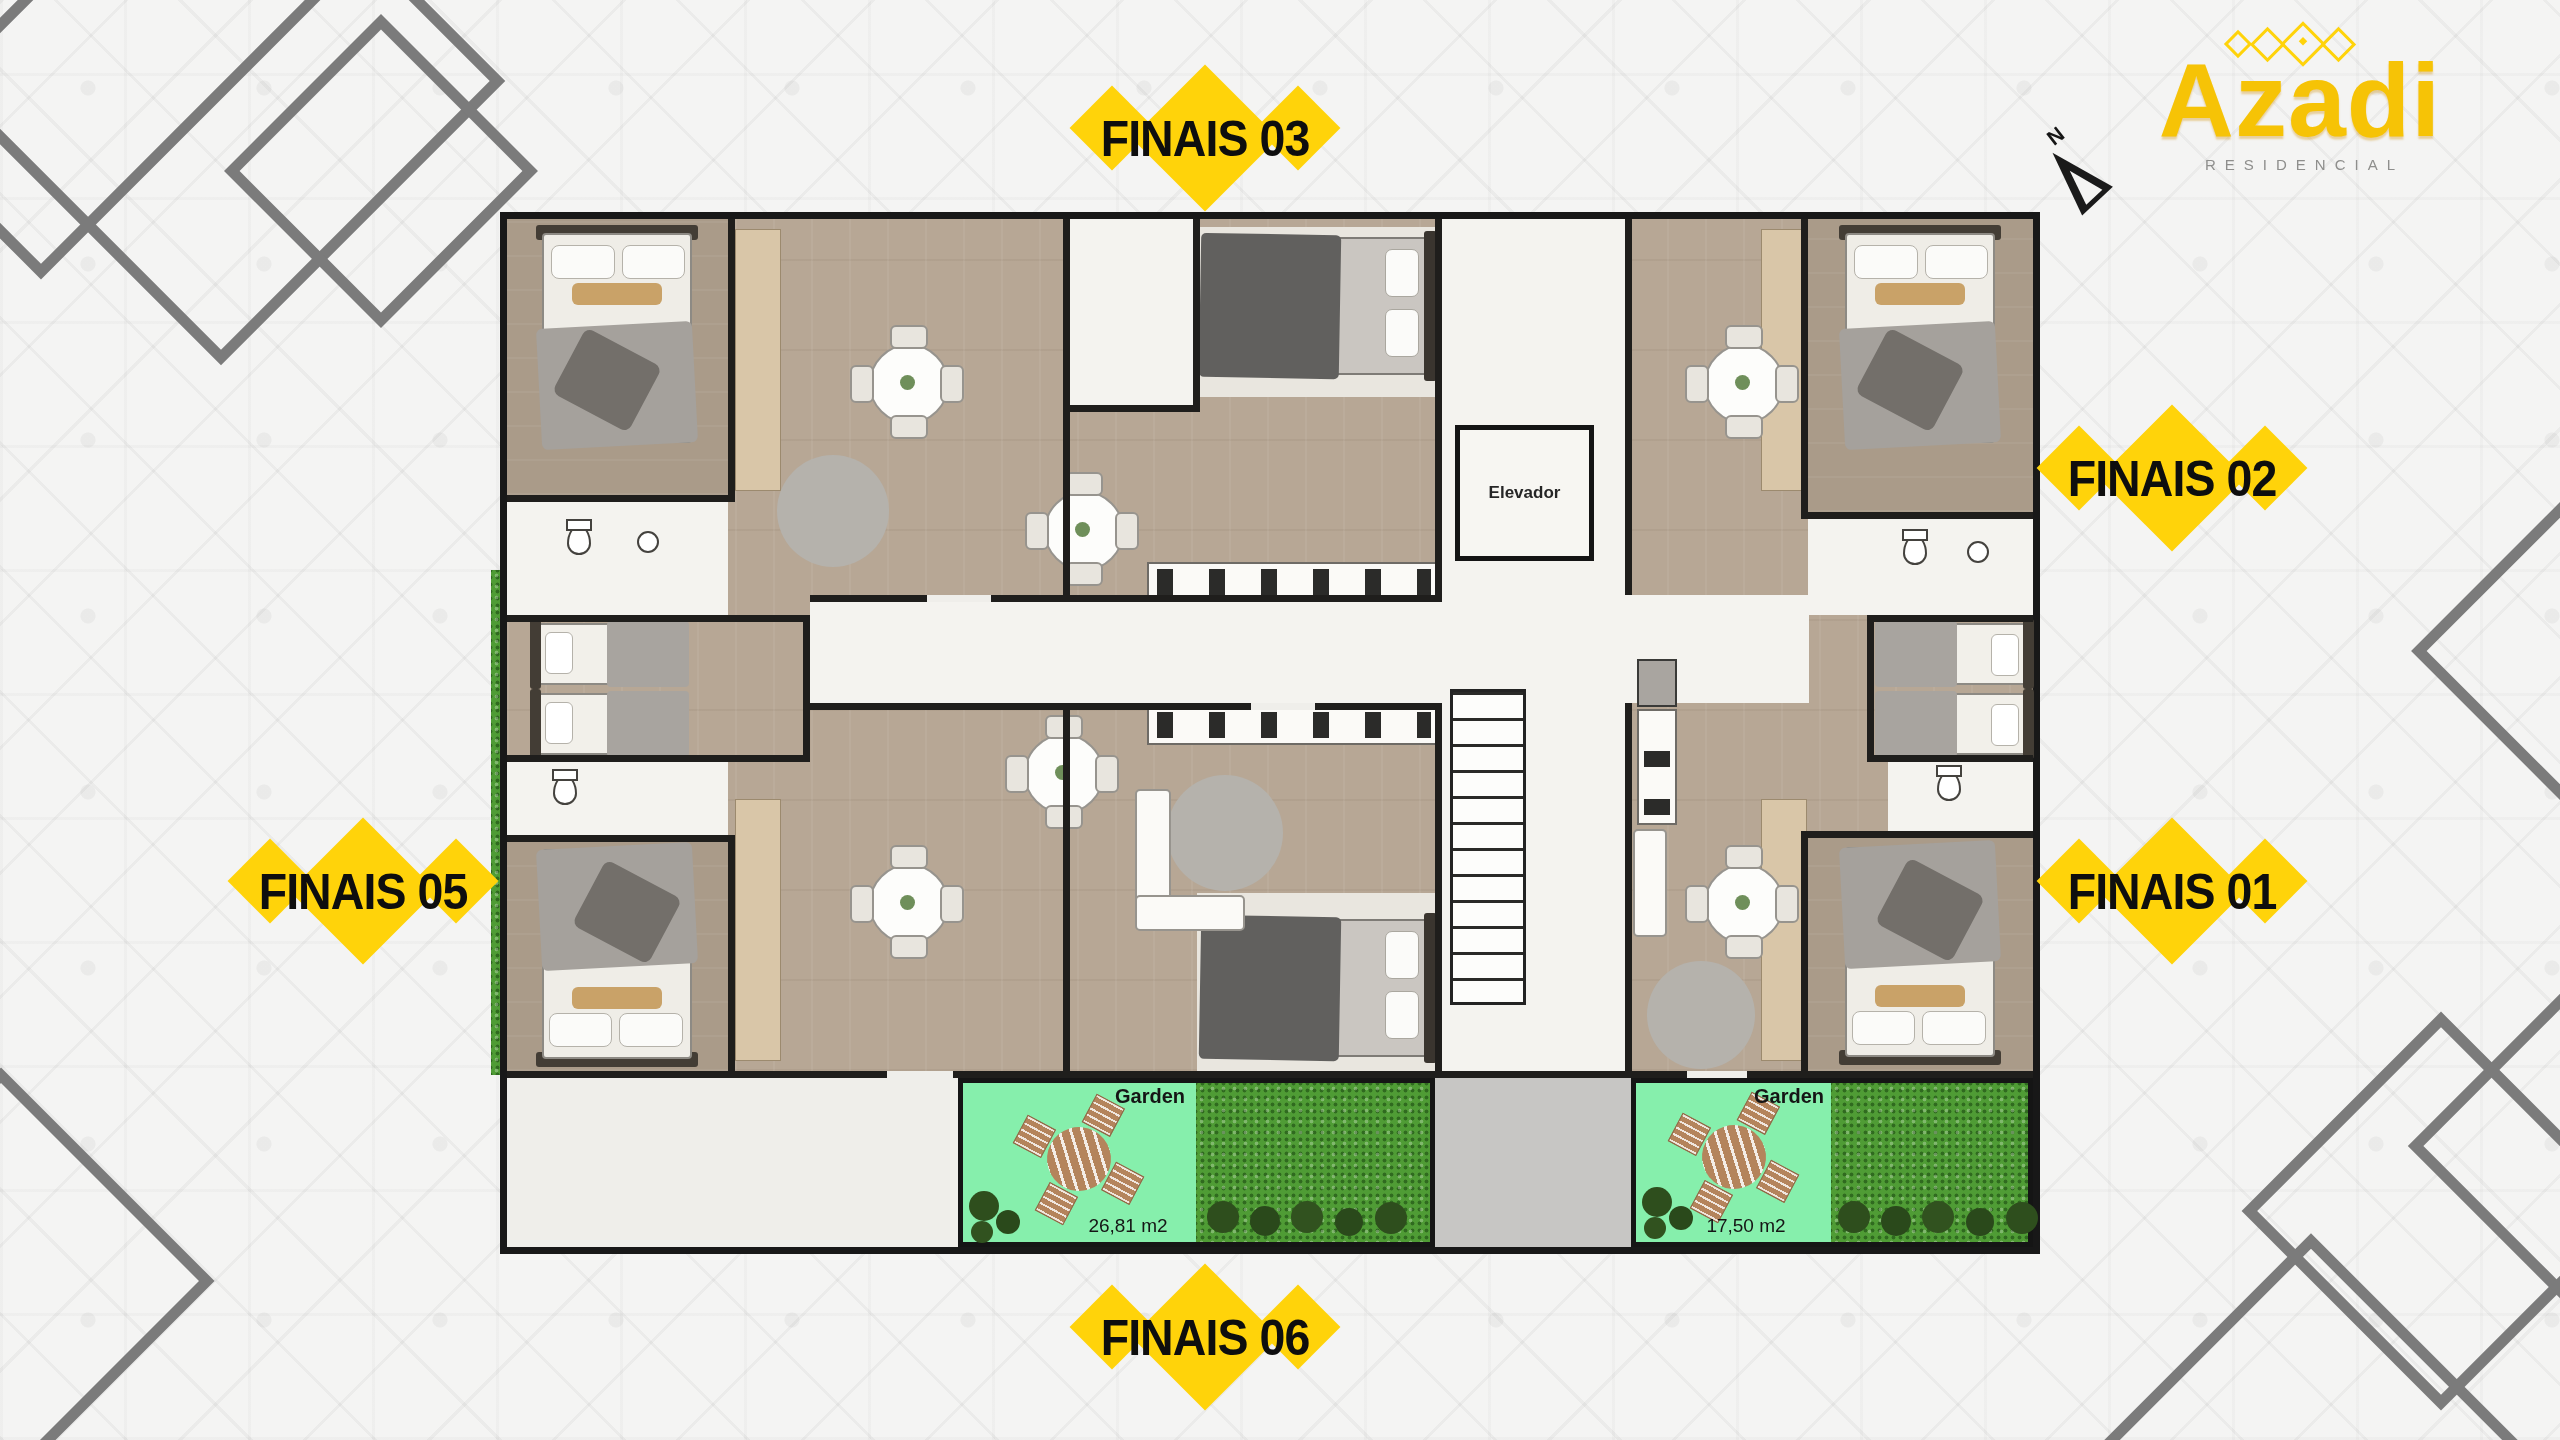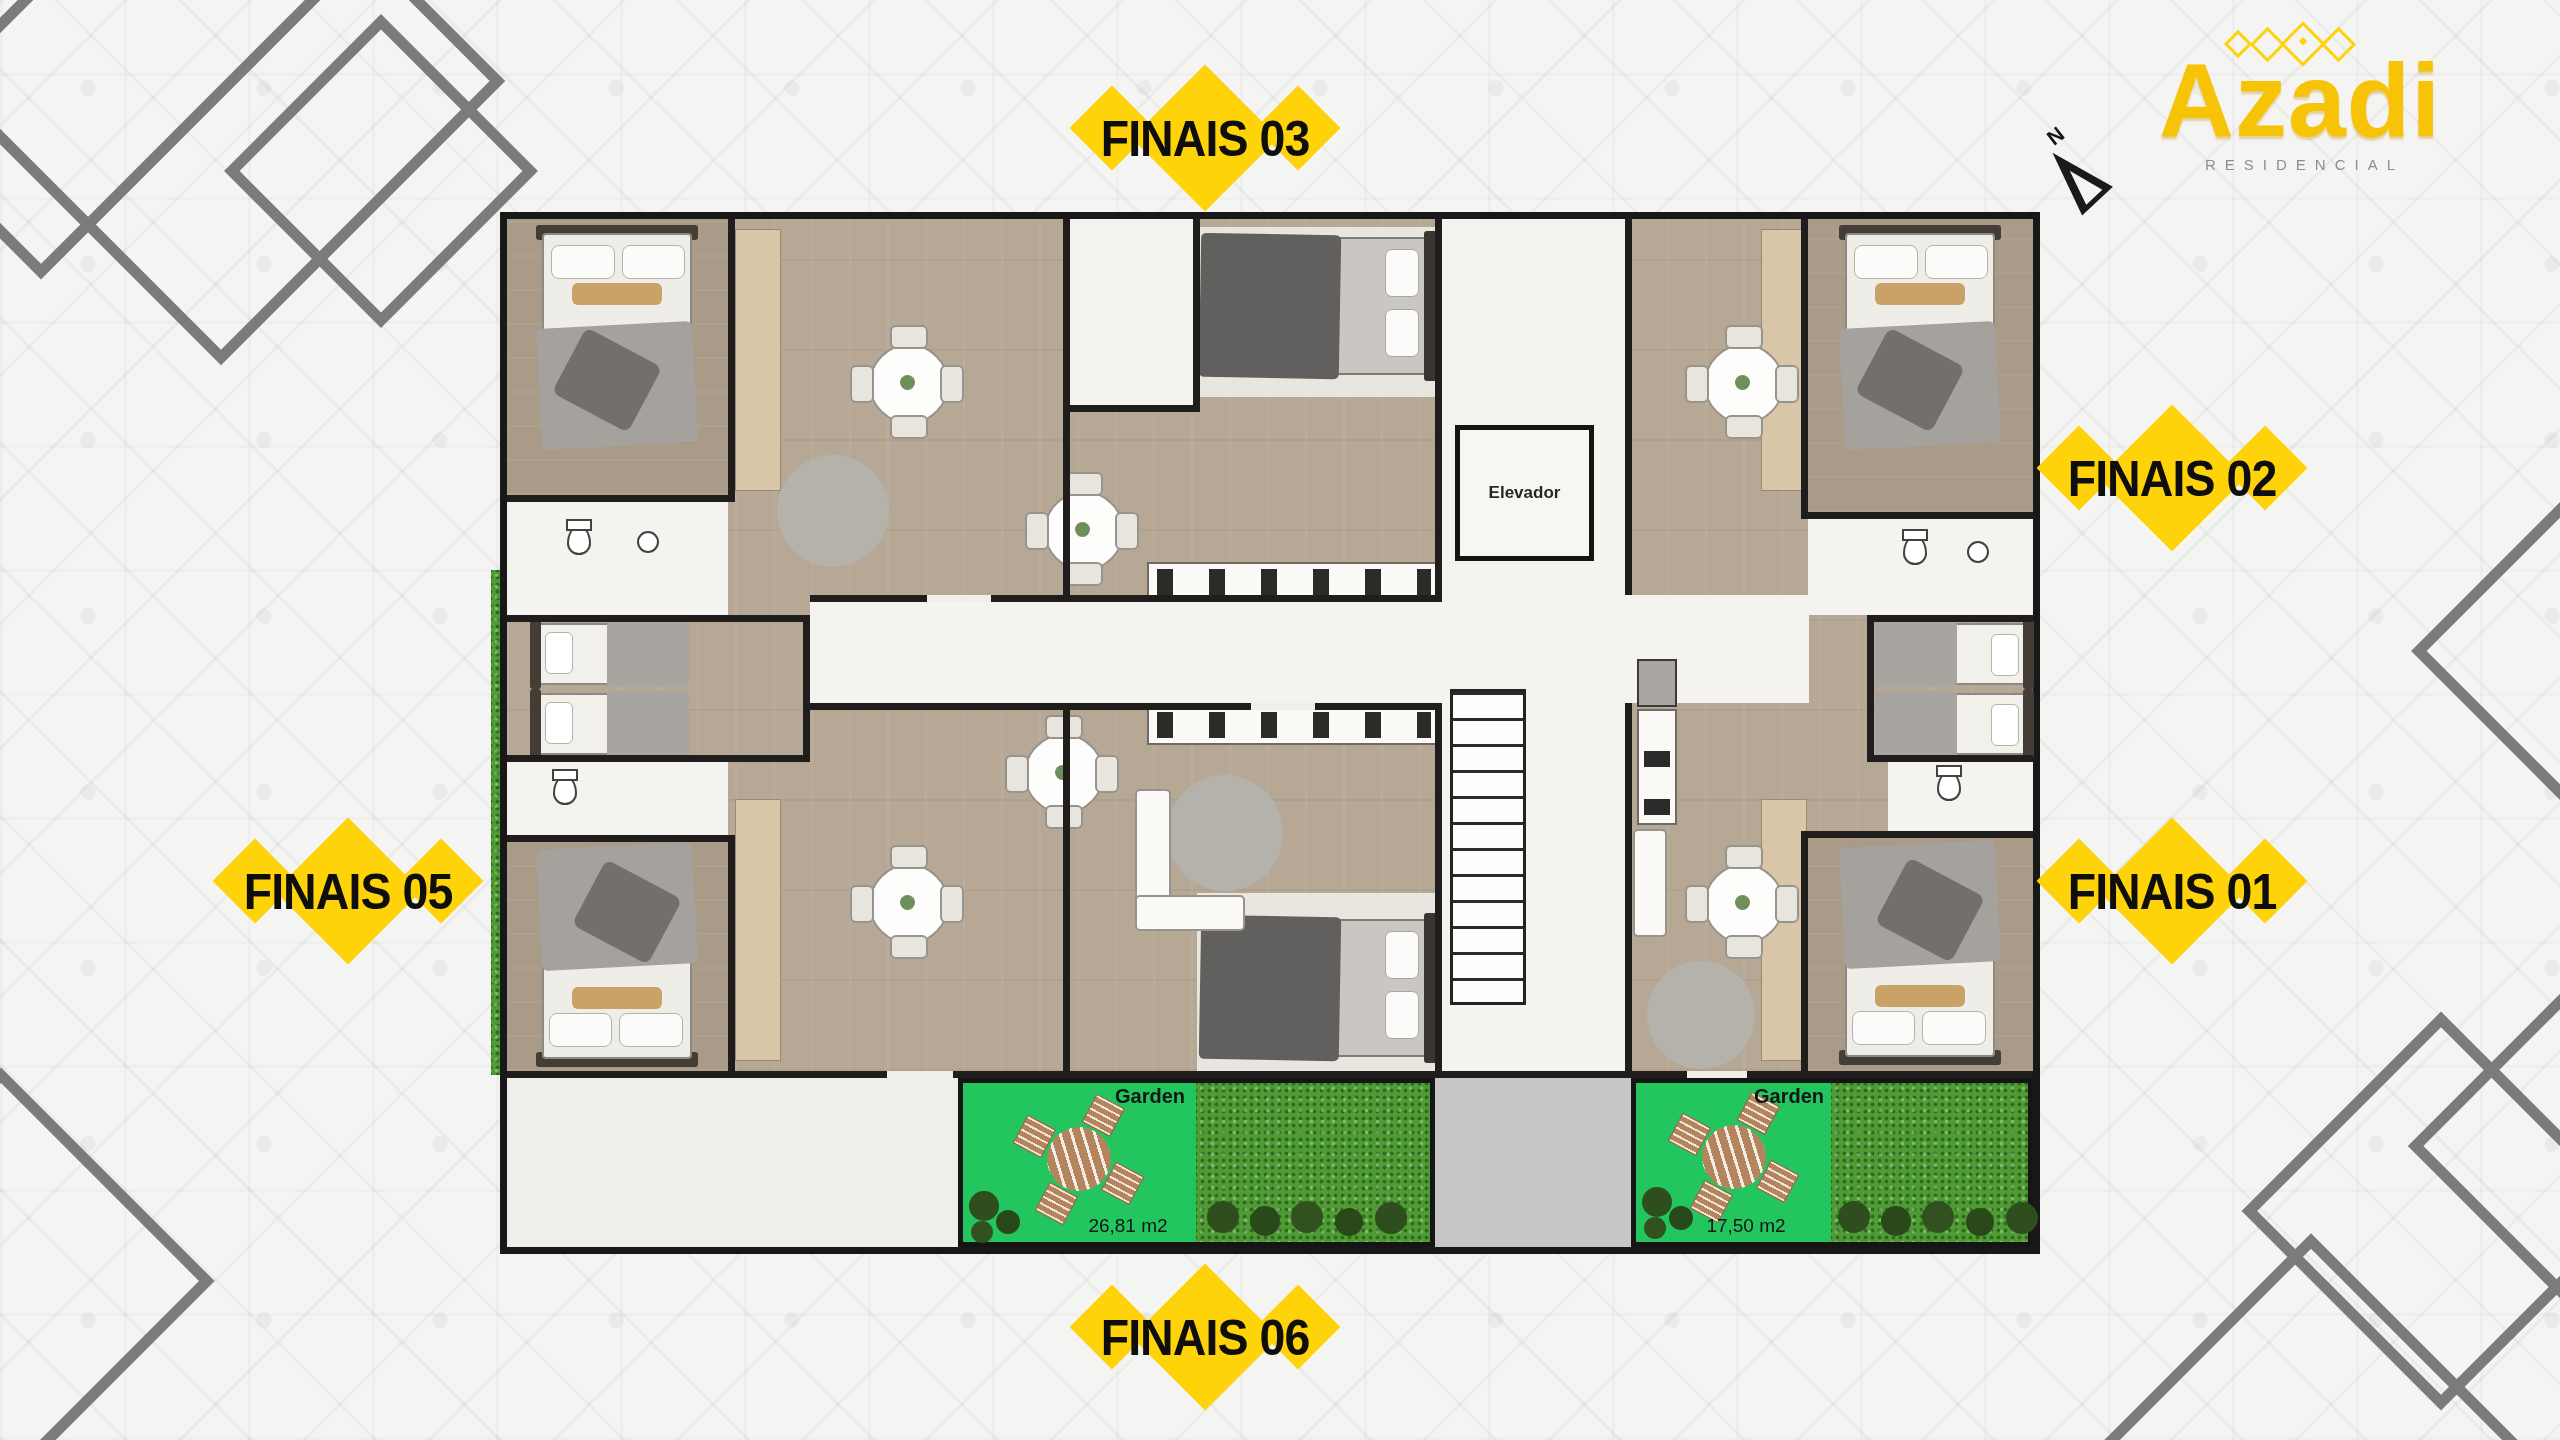--- a/index.html
+++ b/index.html
@@ -78,21 +78,21 @@
       border-radius:50% 50% 50% 50% / 62% 62% 38% 38%;}
   .wc .tank{position:absolute;top:-8px;left:-3px;right:-3px;height:8px;background:#fff;border:2px solid #44423e;}
   .snk{position:absolute;width:18px;height:18px;border-radius:50%;background:#fff;border:2px solid #44423e;z-index:5;}
   
   .elev{position:absolute;background:#f7f6f2;border:5px solid #141414;z-index:6;
         display:flex;align-items:center;justify-content:center;
         font-size:17px;font-weight:bold;color:#262626;}
   .stairs{position:absolute;background:#fdfdfb;border:3px solid #232323;z-index:6;
         background-image:repeating-linear-gradient(180deg, #2a2a28 0 3px, transparent 3px 26px);}
   
-  .garden{position:absolute;background:#22c55e;border:5px solid #151515;box-sizing:border-box;z-index:5;text-decoration:underline;}
+  .garden{position:absolute;background:#86efac;border:5px solid #151515;box-sizing:border-box;z-index:5;text-decoration:underline;}
   .grass{position:absolute;background-color:#4f9c35;z-index:2;
     background-image:radial-gradient(rgba(255,255,255,.28) 1.5px, transparent 2.2px),
                      radial-gradient(rgba(10,45,5,.45) 1.6px, transparent 2.3px);
     background-size:11px 11px,7px 7px;background-position:0 0,3px 4px;}
   .bushrow{position:absolute;width:32px;height:32px;border-radius:50%;background:#2e4e1d;z-index:4;
     box-shadow:42px 4px 0 -1px #2a491b, 84px 0 0 0 #31521f, 126px 5px 0 -2px #2a491b, 168px 1px 0 0 #2e4e1d;}
   .bushcluster{position:absolute;width:30px;height:30px;border-radius:50%;background:#2e4e1d;z-index:4;
     box-shadow:24px 16px 0 -3px #2a491b, -2px 26px 0 -4px #31521f;}
   .walkway{position:absolute;background:#c7c6c4;z-index:4;}
   .glabel{position:absolute;z-index:8;color:#151515;font-size:19px;white-space:nowrap;}
@@ -401,21 +401,21 @@
     </div>
   </div>
 
 
   <div class="fin" style="left:1035px;top:54px;">
     <div class="dia dL"></div>
     <div class="dia dR"></div>
     <div class="dia dC"></div>
     <div class="txt">FINAIS 03</div>
   </div>
-  <div class="fin" style="left:178px;top:807px;">
+  <div class="fin" style="left:193px;top:807px;">
     <div class="dia dL"></div>
     <div class="dia dR"></div>
     <div class="dia dC"></div>
     <div class="txt">FINAIS 05</div>
   </div>
   <div class="fin" style="left:2002px;top:394px;">
     <div class="dia dL"></div>
     <div class="dia dR"></div>
     <div class="dia dC"></div>
     <div class="txt">FINAIS 02</div>

